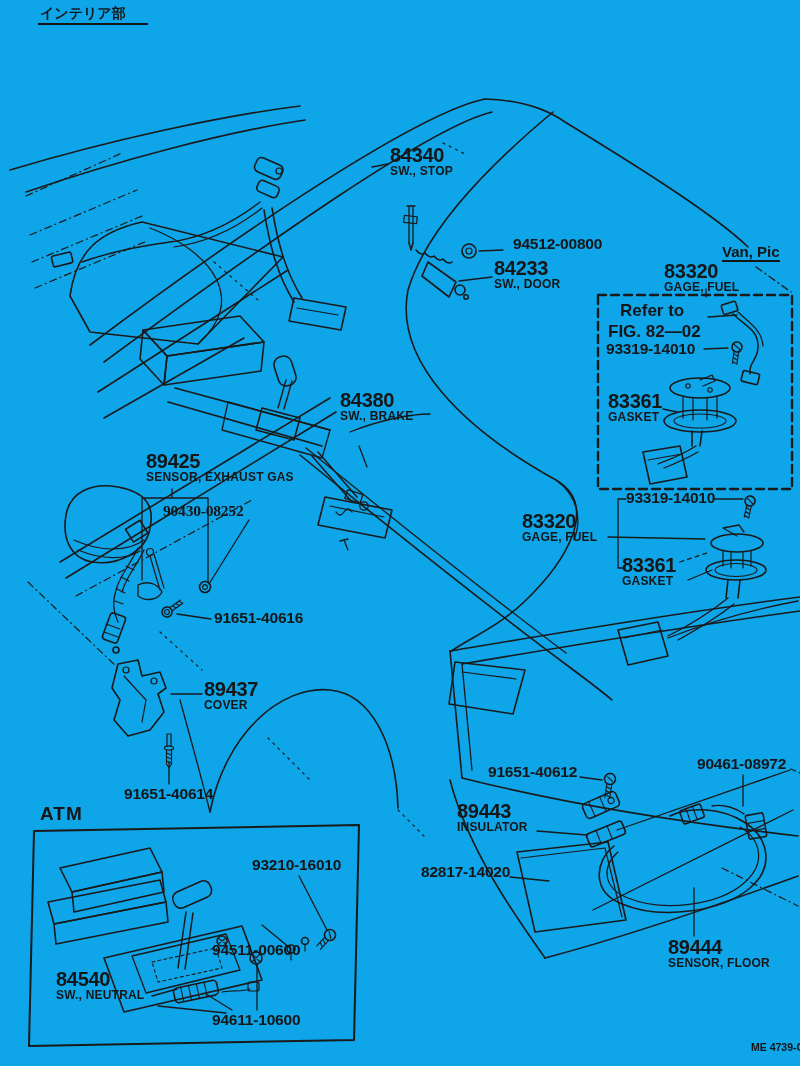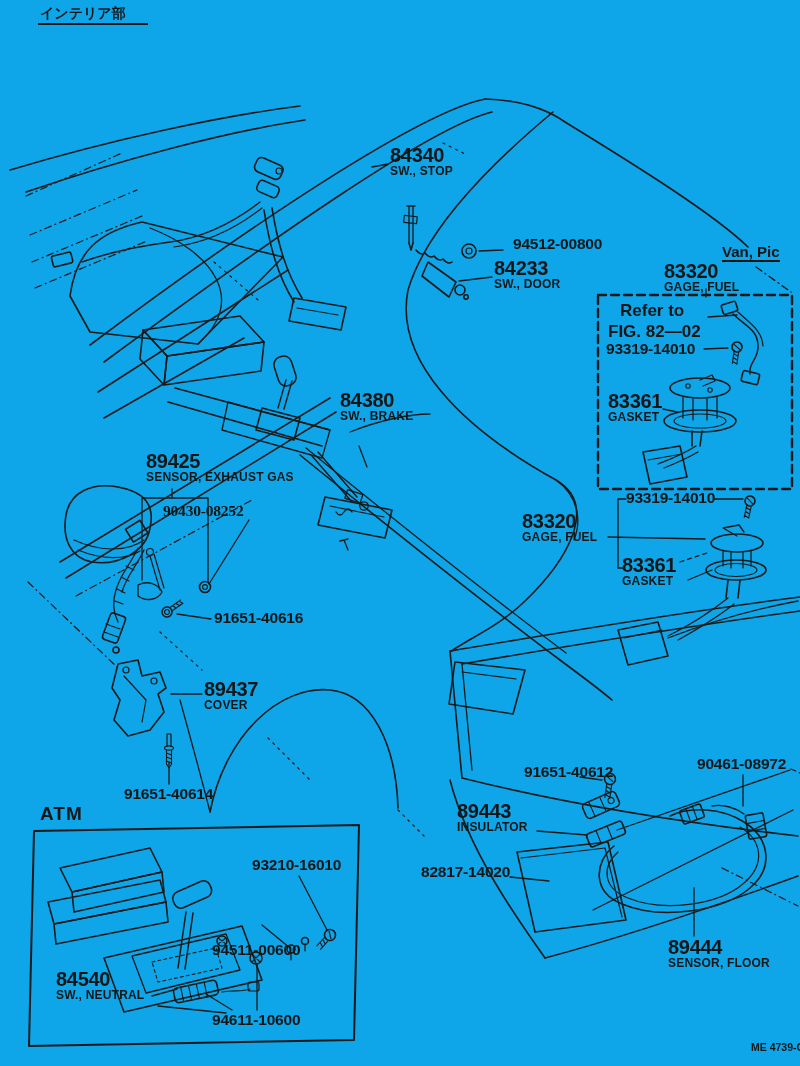--- a/index.html
+++ b/index.html
@@ -411,21 +411,21 @@
 
 <div class="callout" style="left:56px;top:969px;">
   <span class="num-lg">84540</span>
   <span class="desc">SW., NEUTRAL</span>
 </div>
 
 <div class="callout" style="left:212px;top:1012px;">
   <span class="num">94611-10600</span>
 </div>
 
-<div class="callout" style="left:488px;top:764px;margin-left:36px;">
+<div class="callout" style="left:488px;top:764px;">
   <span class="num">91651-40612</span>
 </div>
 
 <div class="callout" style="left:697px;top:756px;">
   <span class="num">90461-08972</span>
 </div>
 
 <div class="callout" style="left:457px;top:801px;">
   <span class="num-lg">89443</span>
   <span class="desc">INSULATOR</span>

